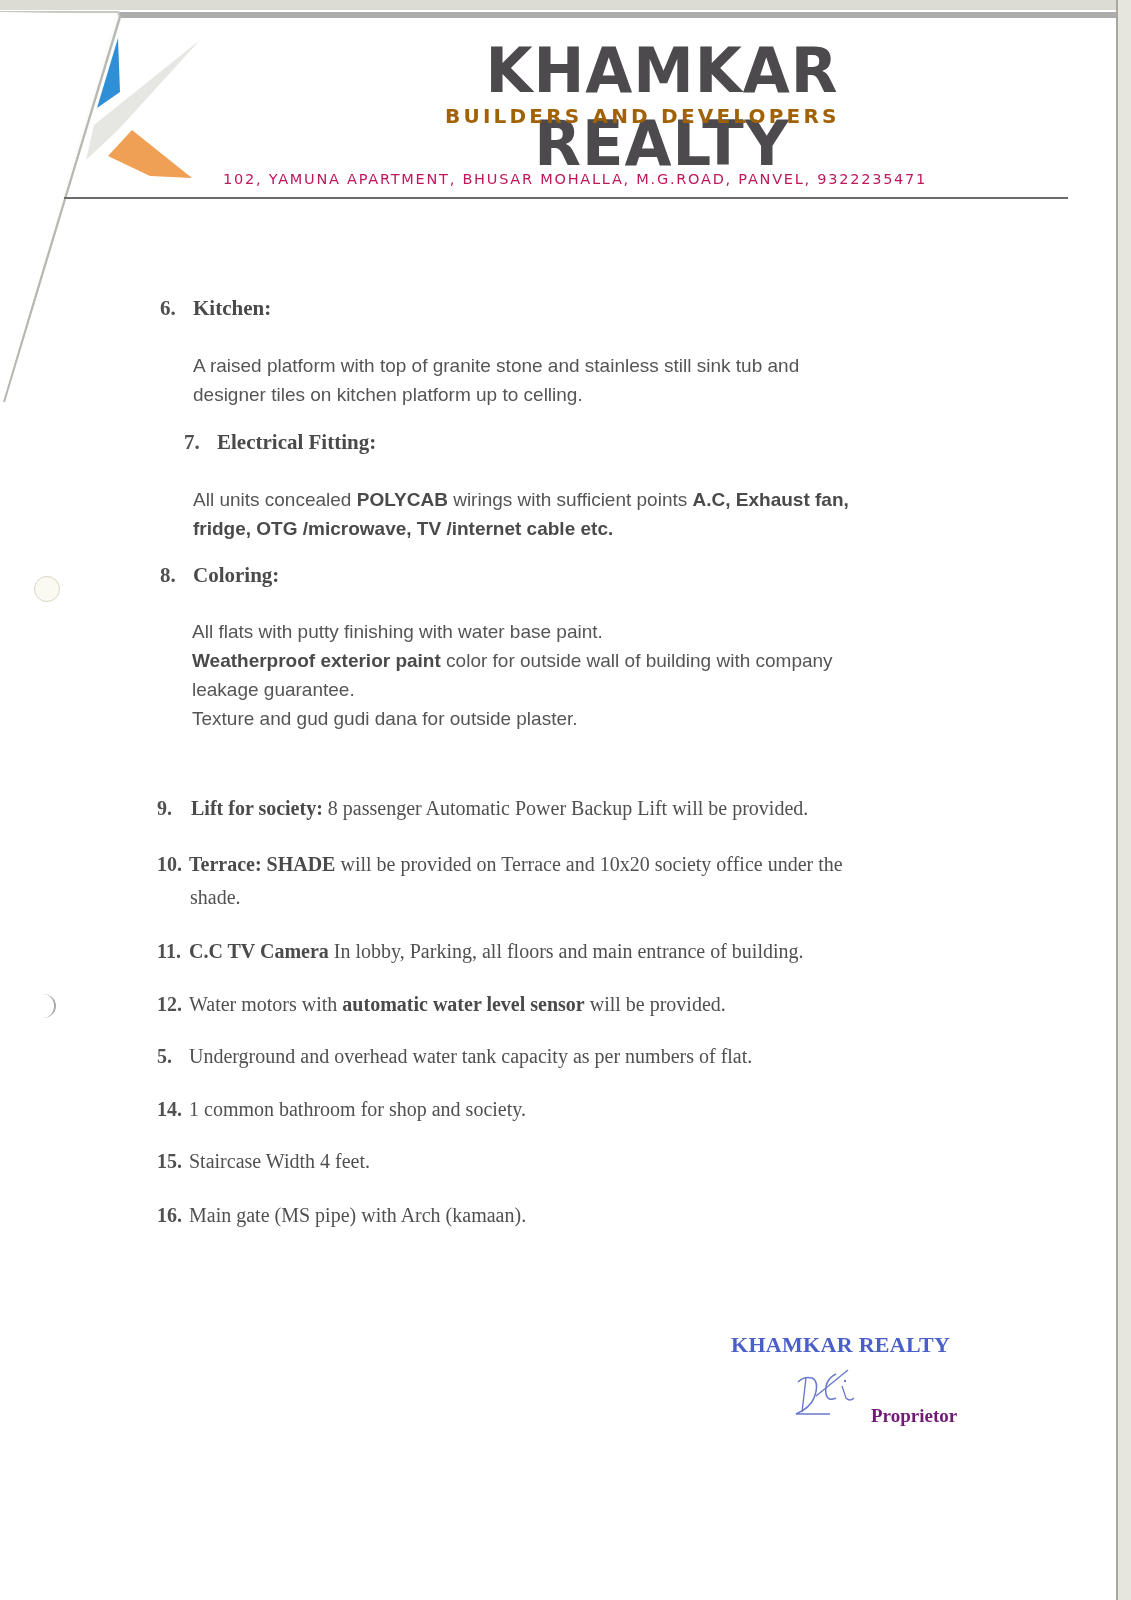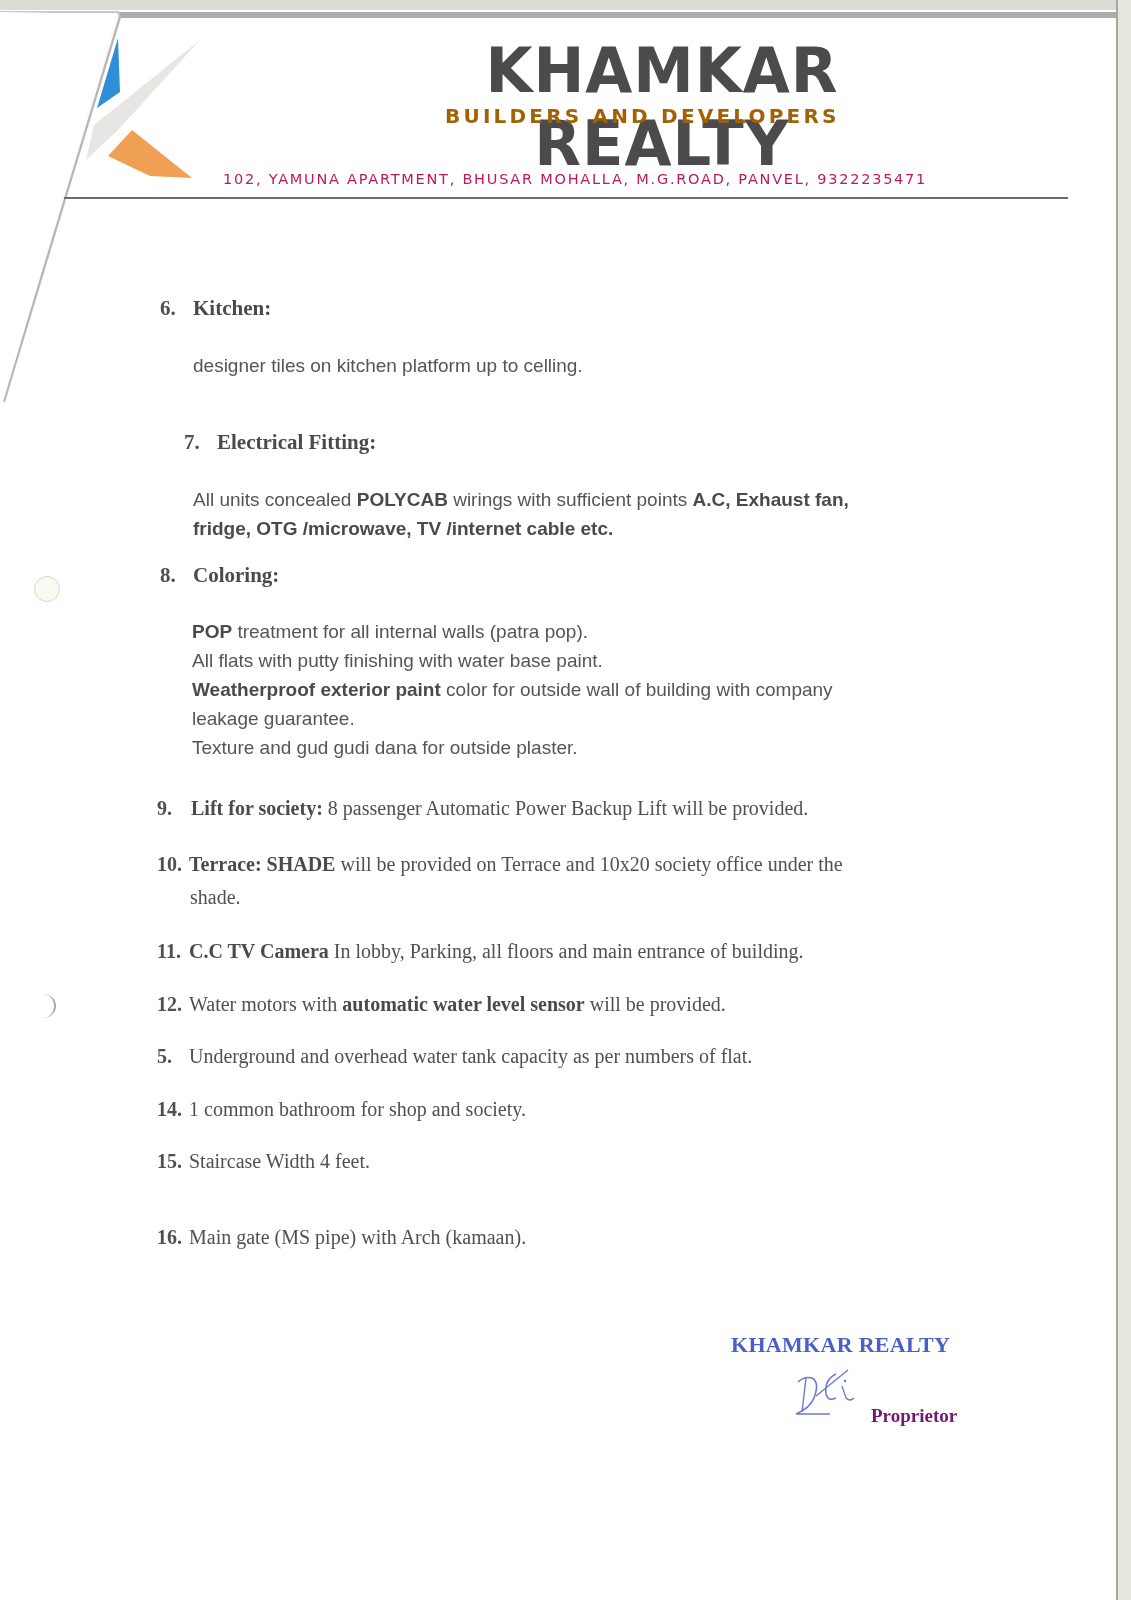--- a/index.html
+++ b/index.html
@@ -59,36 +59,36 @@
 
 <div class="hole" style="left:34px; top:576px; width:24px; height:24px; border:1px solid #d8d6c4; background:#fafaf2;"></div>
 <div class="hole" style="left:30px; top:994px; width:24px; height:24px; border-right:2px solid #a8a8a8;"></div>
 
 <div class="content">
 
   <div class="item" style="left:160px; top:296px; font-size:21px;">
     <span class="num" style="width:33px;">6.</span><span class="b">Kitchen:</span>
   </div>
   <div class="para" style="left:193px; top:351px;">
+    <div>A raised platform with top of granite stone and stainless still sink tub and</div>
     <div>designer tiles on kitchen platform up to celling.</div>
   </div>
 
   <div class="item" style="left:160px; top:430px; font-size:21px;margin-left:24px;">
     <span class="num" style="width:33px;">7.</span><span class="b">Electrical Fitting:</span>
   </div>
   <div class="para" style="left:193px; top:485px;">
     <div><span>All units concealed </span><span class="b">POLYCAB</span><span> wirings with sufficient points </span><span class="b">A.C, Exhaust fan,</span></div>
     <div class="b">fridge, OTG /microwave, TV /internet cable etc.</div>
   </div>
 
   <div class="item" style="left:160px; top:563px; font-size:21px;">
     <span class="num" style="width:33px;">8.</span><span class="b">Coloring:</span>
   </div>
   <div class="para" style="left:192px; top:617px;">
-    <div><span class="b">POP</span><span> treatment for all internal walls (patra pop).</span></div>
     <div>All flats with putty finishing with water base paint.</div>
     <div><span class="b">Weatherproof exterior paint</span><span> color for outside wall of building with company</span></div>
     <div>leakage guarantee.</div>
     <div>Texture and gud gudi dana for outside plaster.</div>
   </div>
 
   <div class="item" style="left:157px; top:797px; font-size:20px;">
     <span class="num" style="width:34px;">9.</span><span class="b">Lift for society:</span><span> 8 passenger Automatic Power Backup Lift will be provided.</span>
   </div>
 
@@ -111,21 +111,21 @@
 
   <div class="item" style="left:157px; top:1098px; font-size:20px;">
     <span class="num" style="width:32px;">14.</span><span>1 common bathroom for shop and society.</span>
   </div>
 
   <div class="item" style="left:157px; top:1150px; font-size:20px;">
     <span class="num" style="width:32px;">15.</span><span>Staircase Width 4 feet.</span>
   </div>
 
   <div class="item" style="left:157px; top:1204px; font-size:20px;">
-    <span class="num" style="width:32px;margin-top:22px;">16.</span><span>Main gate (MS pipe) with Arch (kamaan).</span>
+    <span class="num" style="width:32px;">16.</span><span>Main gate (MS pipe) with Arch (kamaan).</span>
   </div>
 </div>
 
 <div class="stamp">KHAMKAR REALTY</div>
 <svg style="position:absolute; left:790px; top:1368px;" width="80" height="52" viewBox="0 0 80 52">
   <path d="M8 14 Q14 8 22 10 Q30 14 24 30 Q20 40 6 46 L40 46" fill="none" stroke="#6a7ad0" stroke-width="1.6"></path>
   <path d="M16 10 L12 44" fill="none" stroke="#6a7ad0" stroke-width="1.4"></path>
   <path d="M46 6 Q34 12 36 26 Q38 34 46 30" fill="none" stroke="#6a7ad0" stroke-width="1.5"></path>
   <path d="M26 28 L58 2" fill="none" stroke="#6a7ad0" stroke-width="1.4"></path>
   <path d="M52 18 L56 30 Q60 34 64 30" fill="none" stroke="#6a7ad0" stroke-width="1.3"></path>

